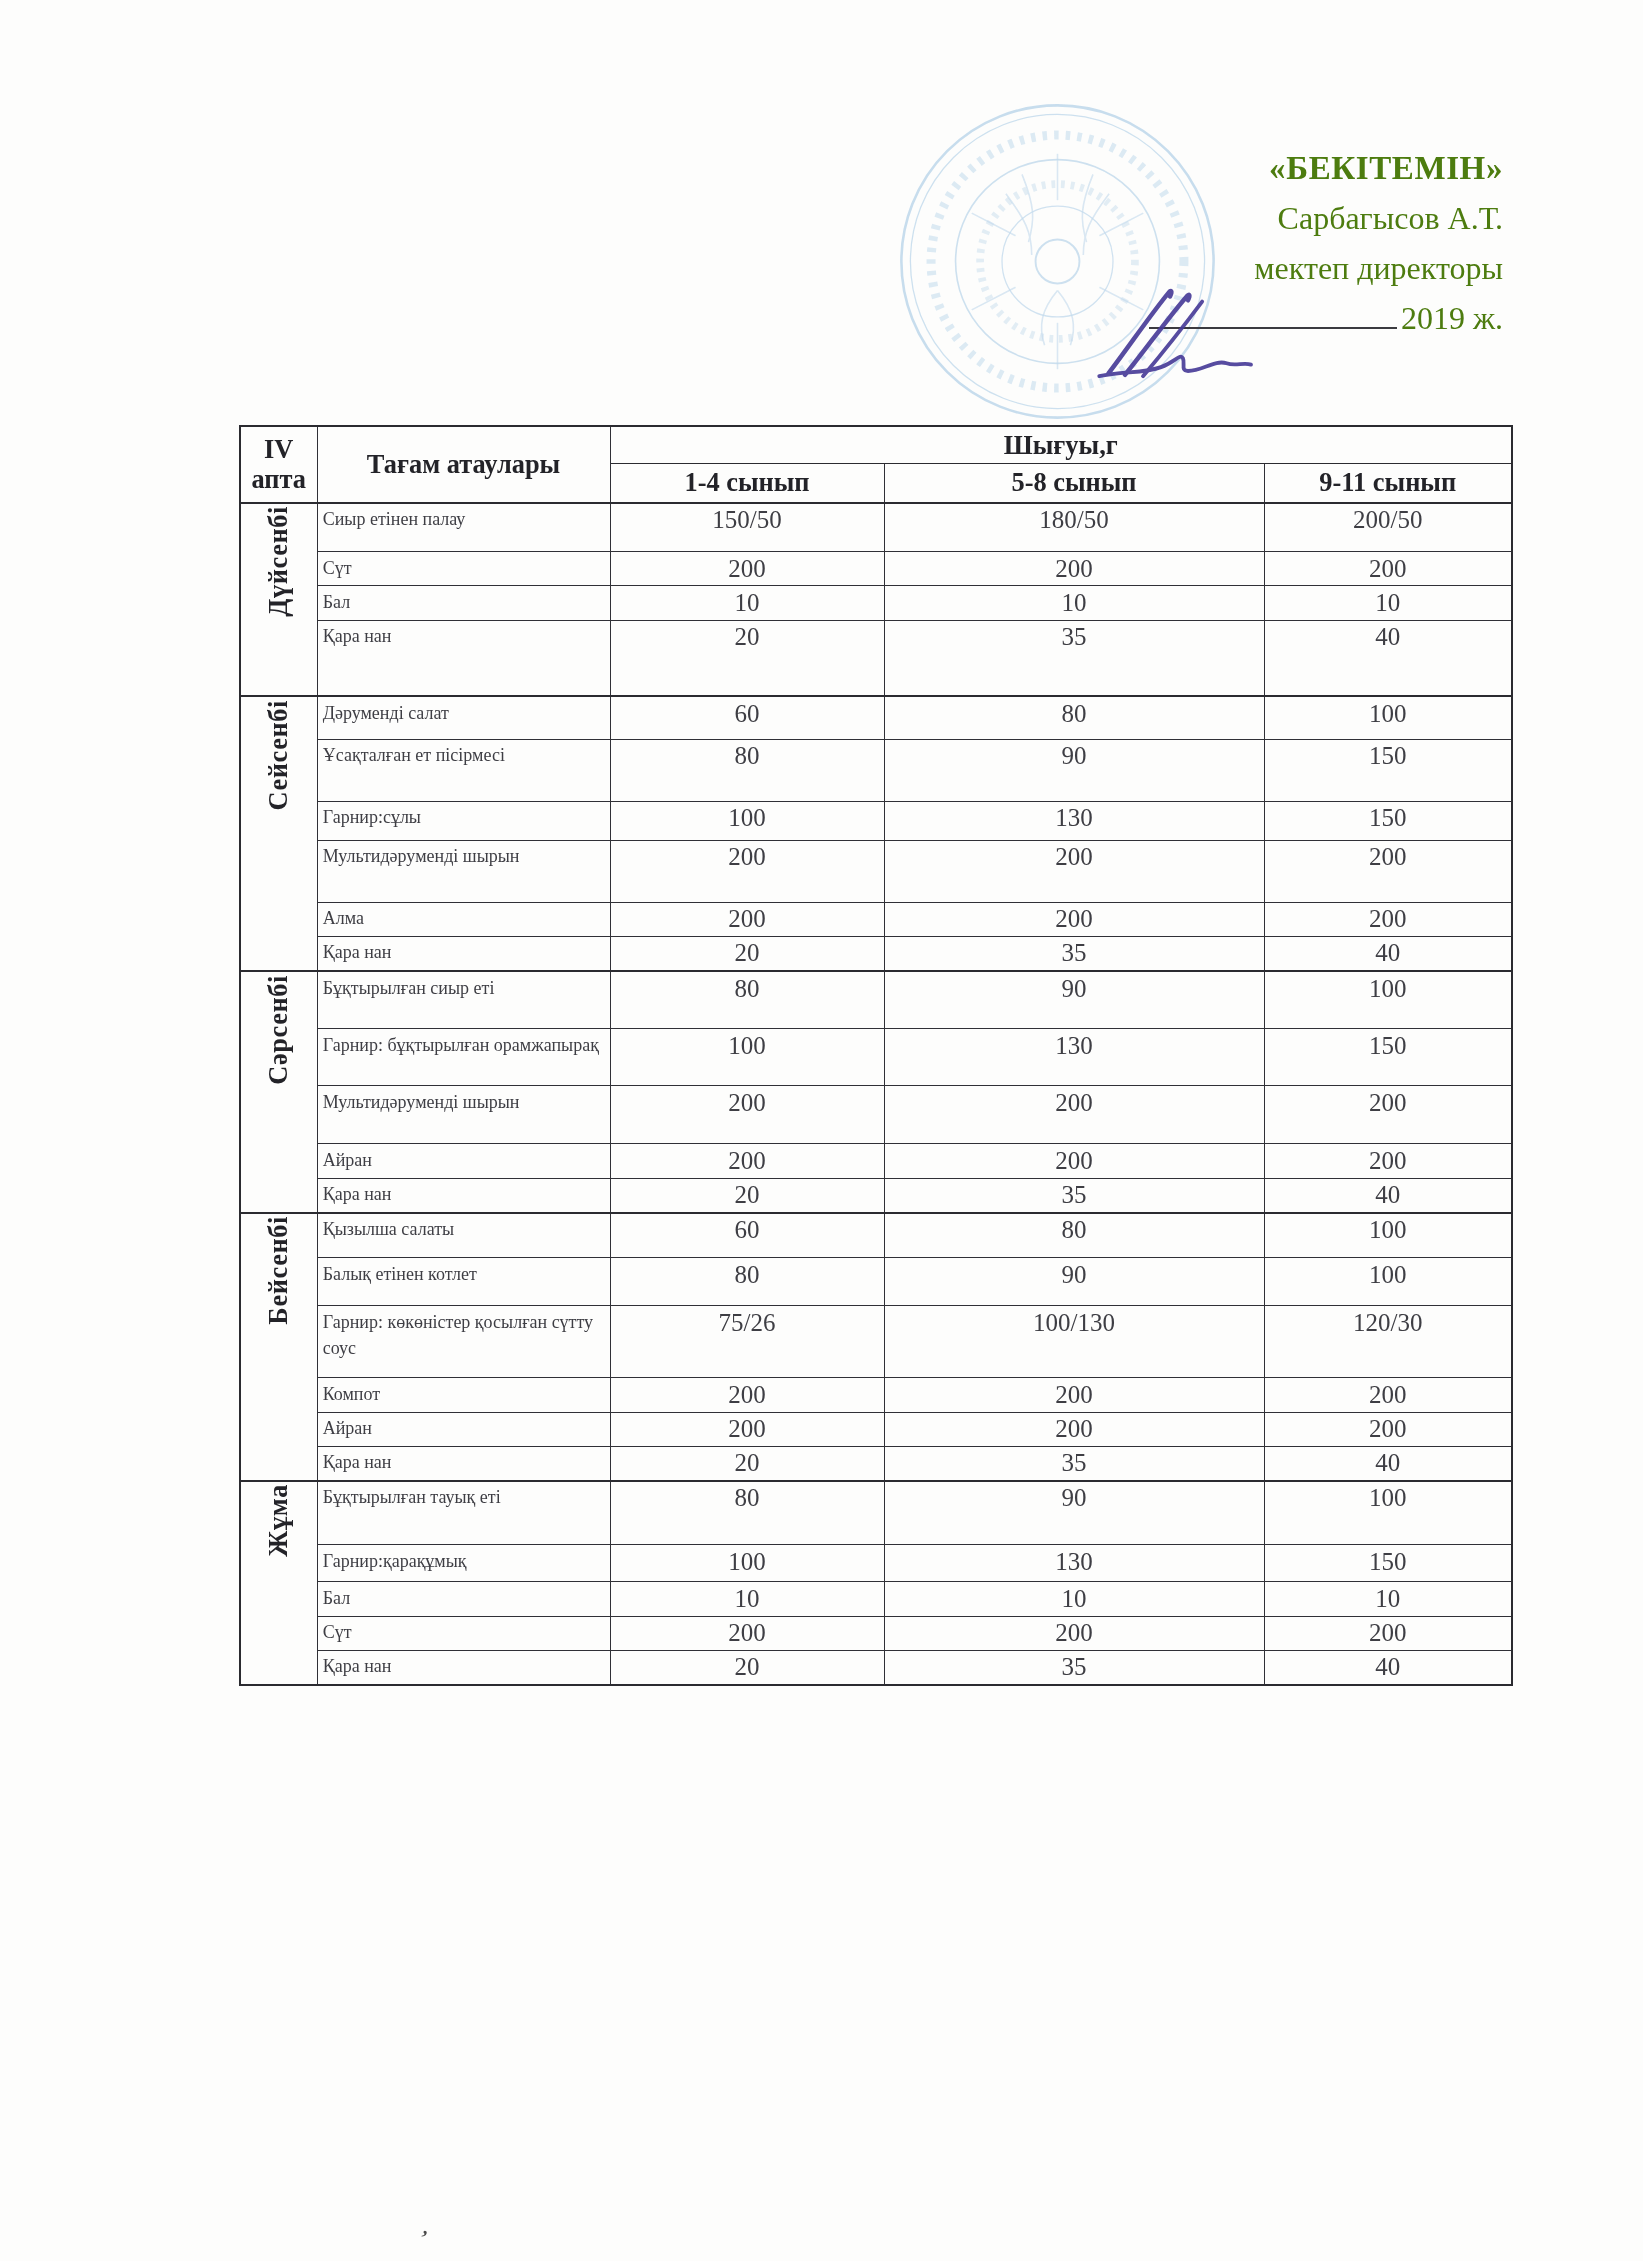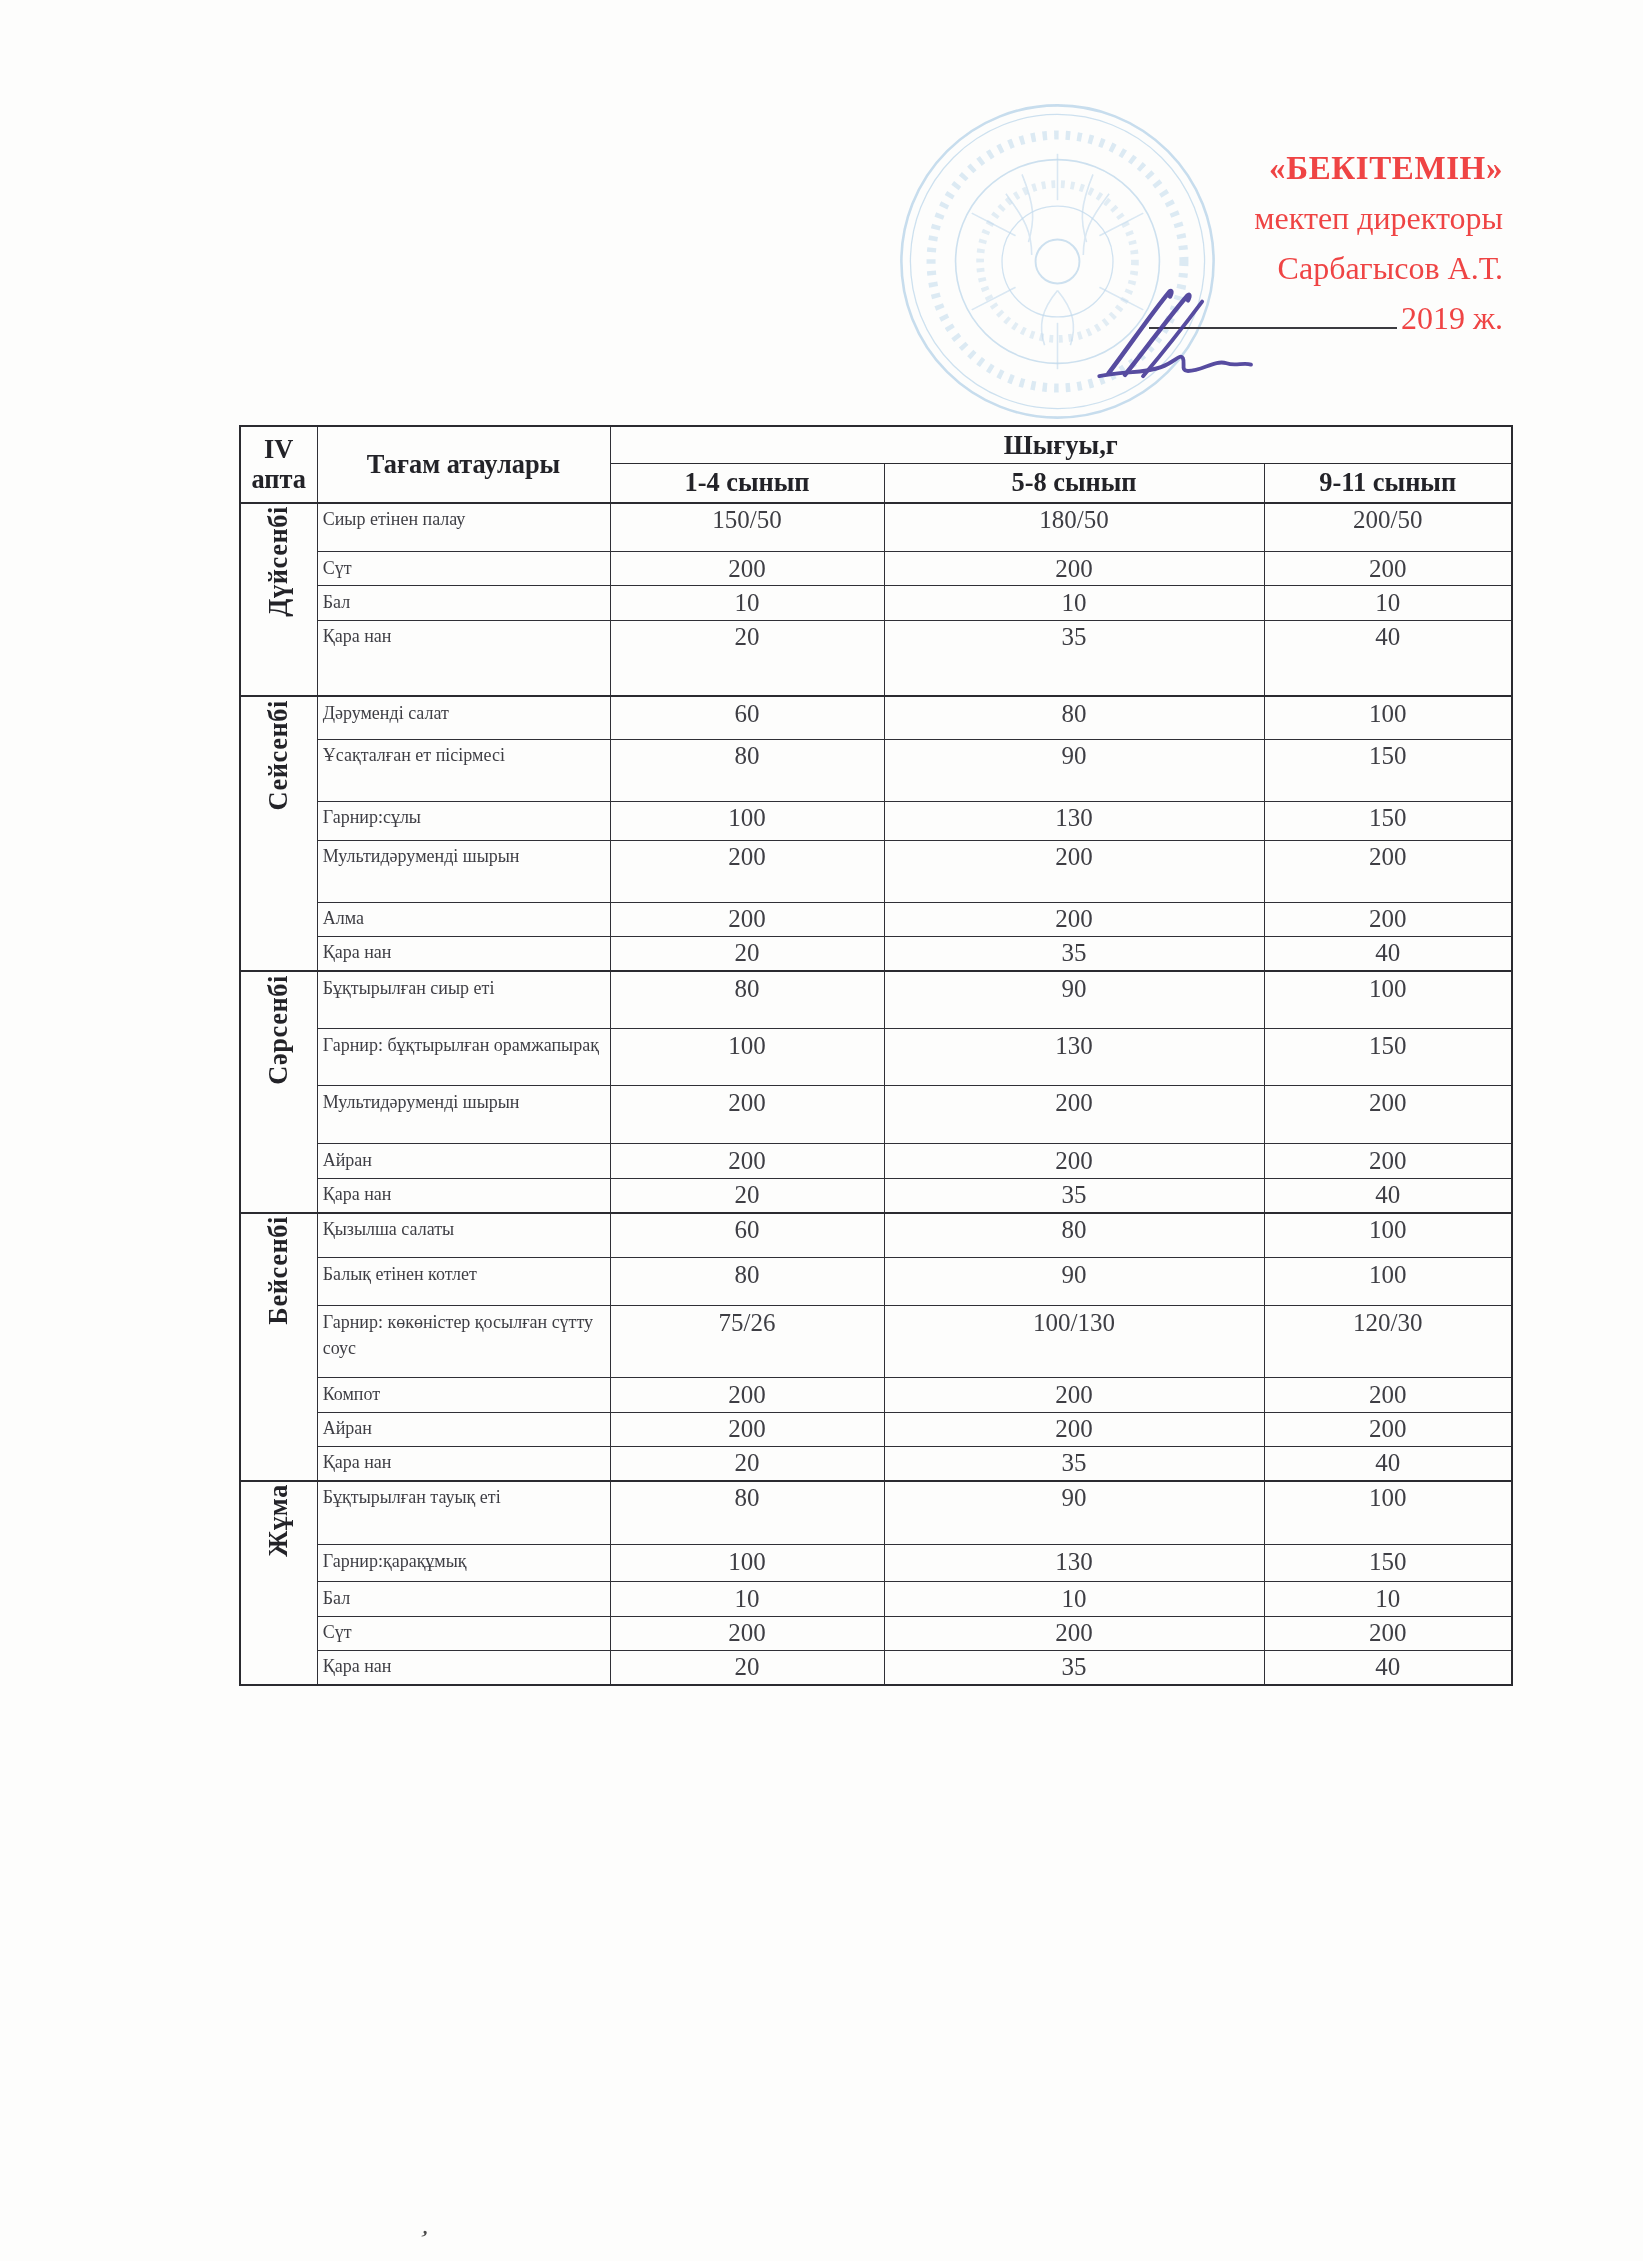--- a/index.html
+++ b/index.html
@@ -23,21 +23,21 @@
   .signature{
     position:absolute;left:1089px;top:277px;
     width:180px;height:116px;
   }
 
   
   .approval{
     position:absolute;top:143px;right:141px;
     text-align:right;
     font-size:32px;line-height:50px;
-    color:#ef4444;
+    color:#4d7c0f;
     white-space:nowrap;
   }
   .approval .title{font-weight:bold;font-size:33px;letter-spacing:0.6px;}
   .approval .rule{
     display:inline-block;width:248px;height:6.4px;
     border-bottom:2.6px solid #3b3b40;
     margin-right:3.9px;
   }
 
   
@@ -147,22 +147,22 @@
       <path d="M175 150 C205 190 215 210 215 245"></path>
       <path d="M335 150 C305 190 295 210 295 245"></path>
       <path d="M255 300 C230 330 225 355 235 385"></path>
       <path d="M255 300 C280 330 285 355 275 385"></path>
     </g>
   </g>
 </svg>
 
 <div class="approval">
   <div class="title">«БЕКІТЕМІН»</div>
+  <div>Сарбагысов А.Т.</div>
   <div>мектеп директоры</div>
-  <div>Сарбагысов А.Т.</div>
   <div>
     <span class="rule"></span><span>2019 ж.</span>
   </div>
 </div>
 
 <svg class="signature" viewBox="0 0 280 180">
   <g fill="none" stroke="#4a3d99" stroke-linecap="round" opacity="0.92">
     <path d="M30 150 C62 108 96 58 124 24 C128 19 130 22 126 30" stroke-width="7"></path>
     <path d="M56 152 C90 110 124 62 152 30 C156 25 158 28 154 36" stroke-width="7"></path>
     <path d="M84 154 C116 116 152 70 176 38" stroke-width="6"></path>

